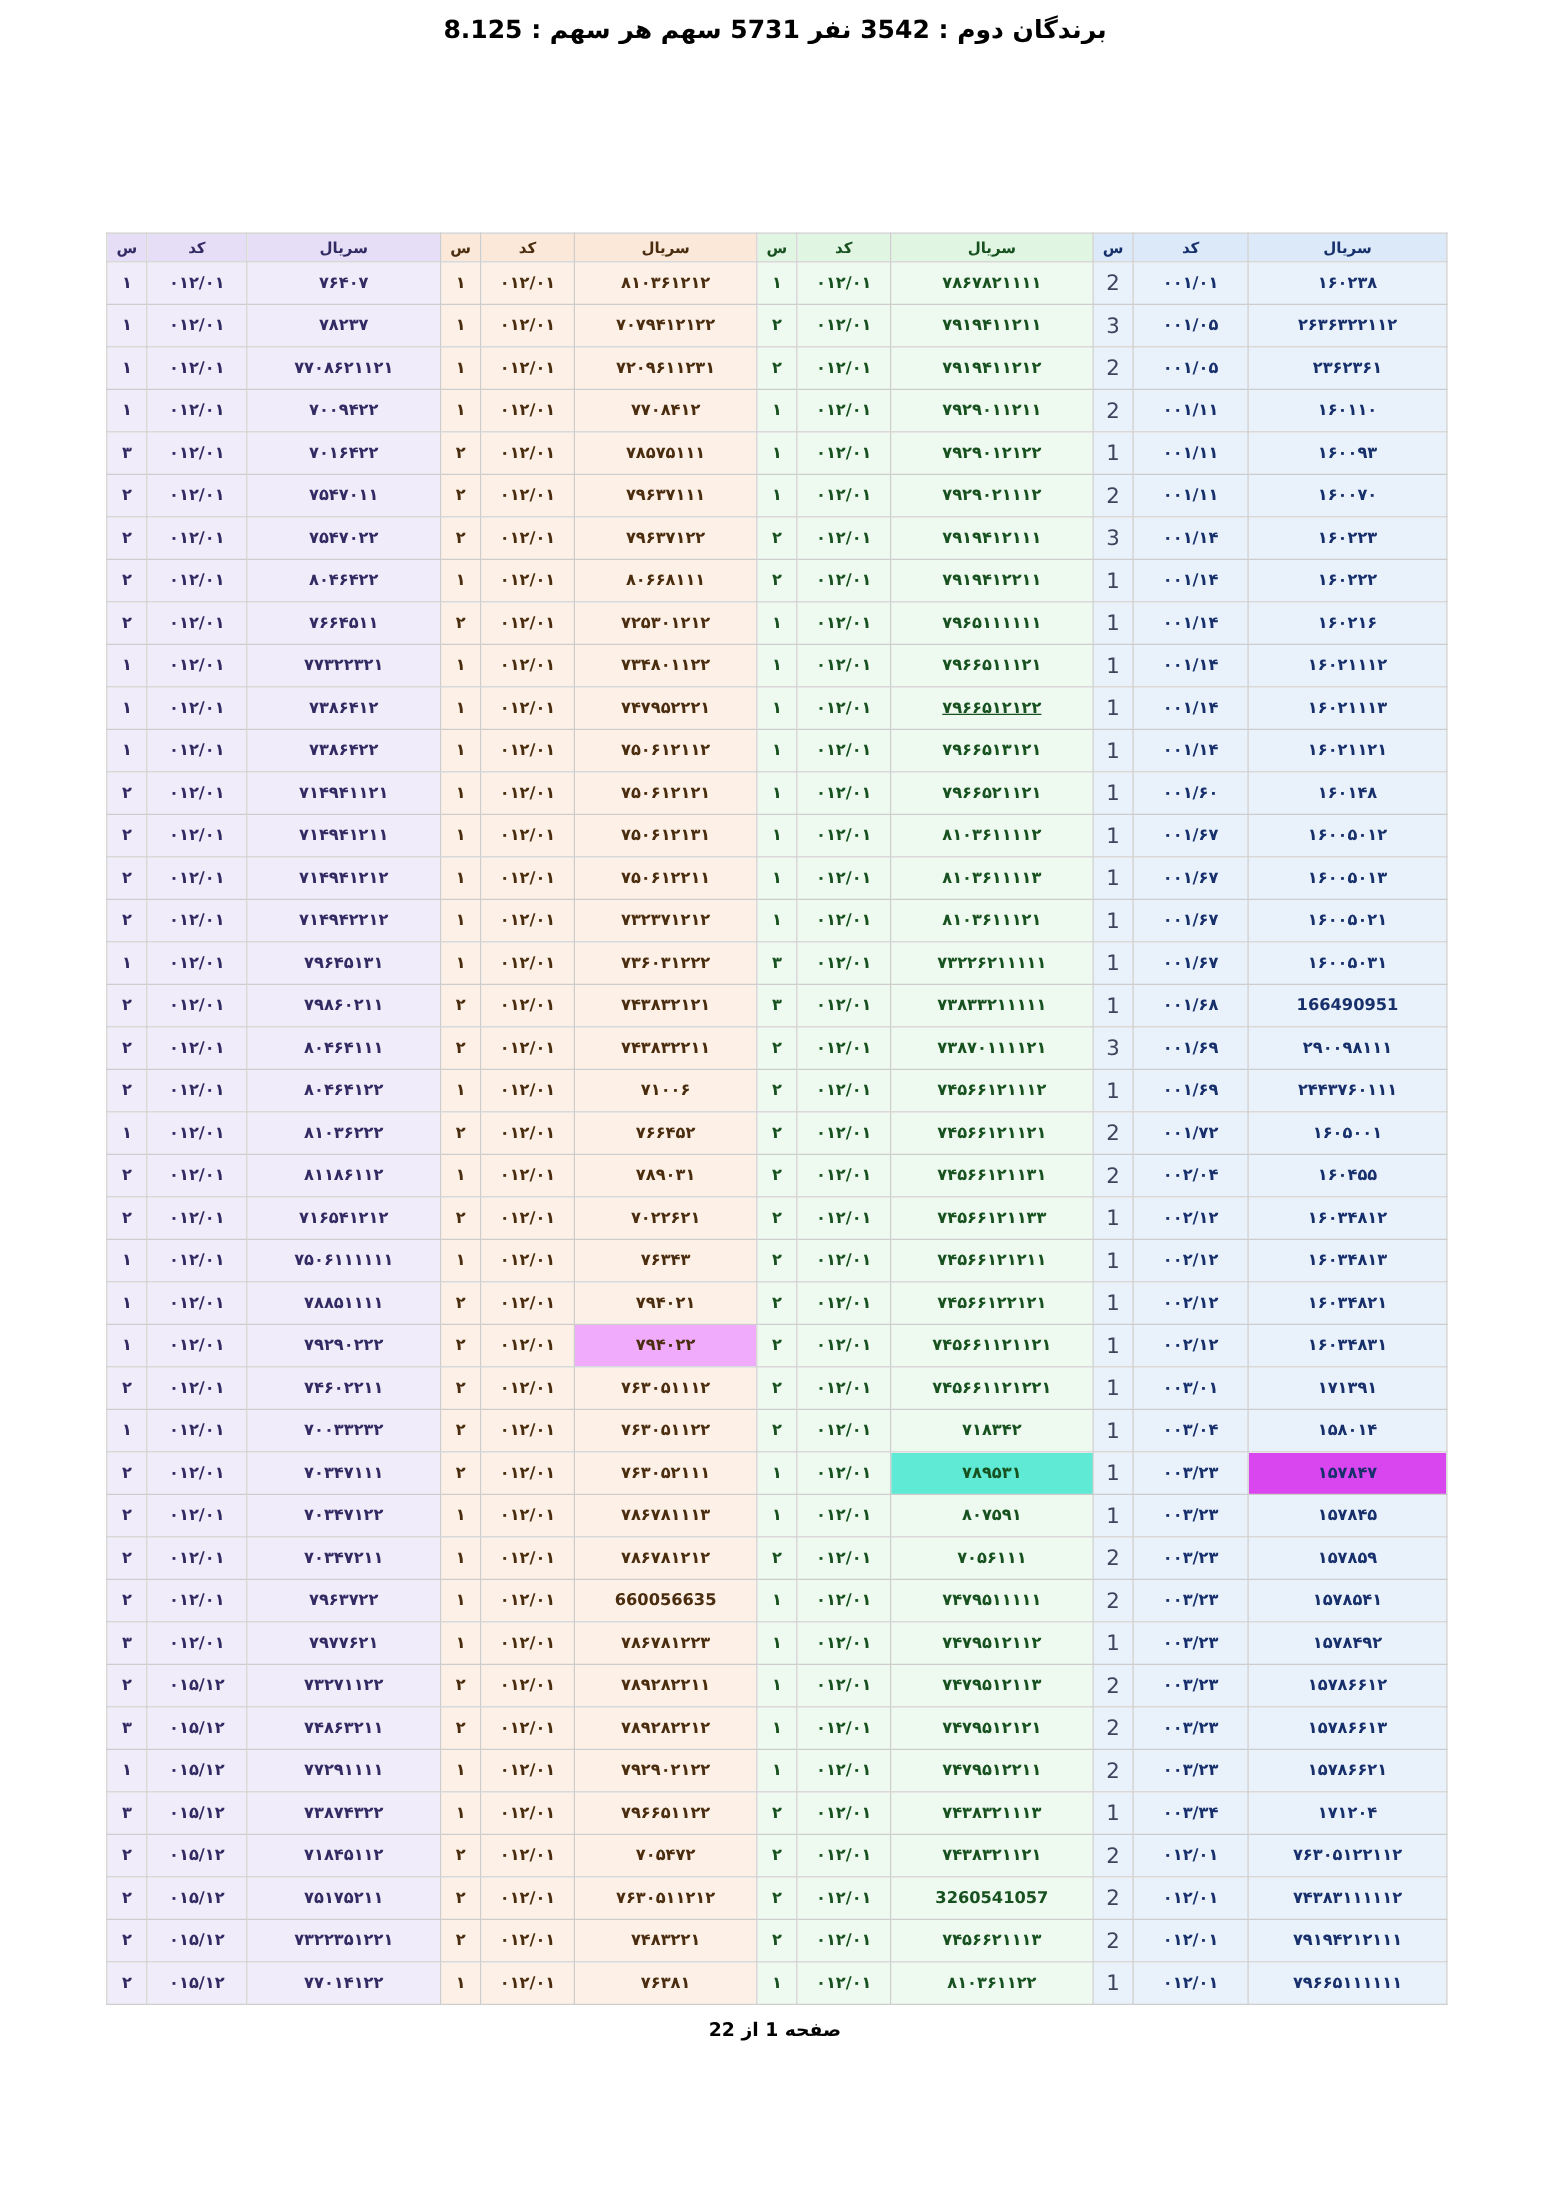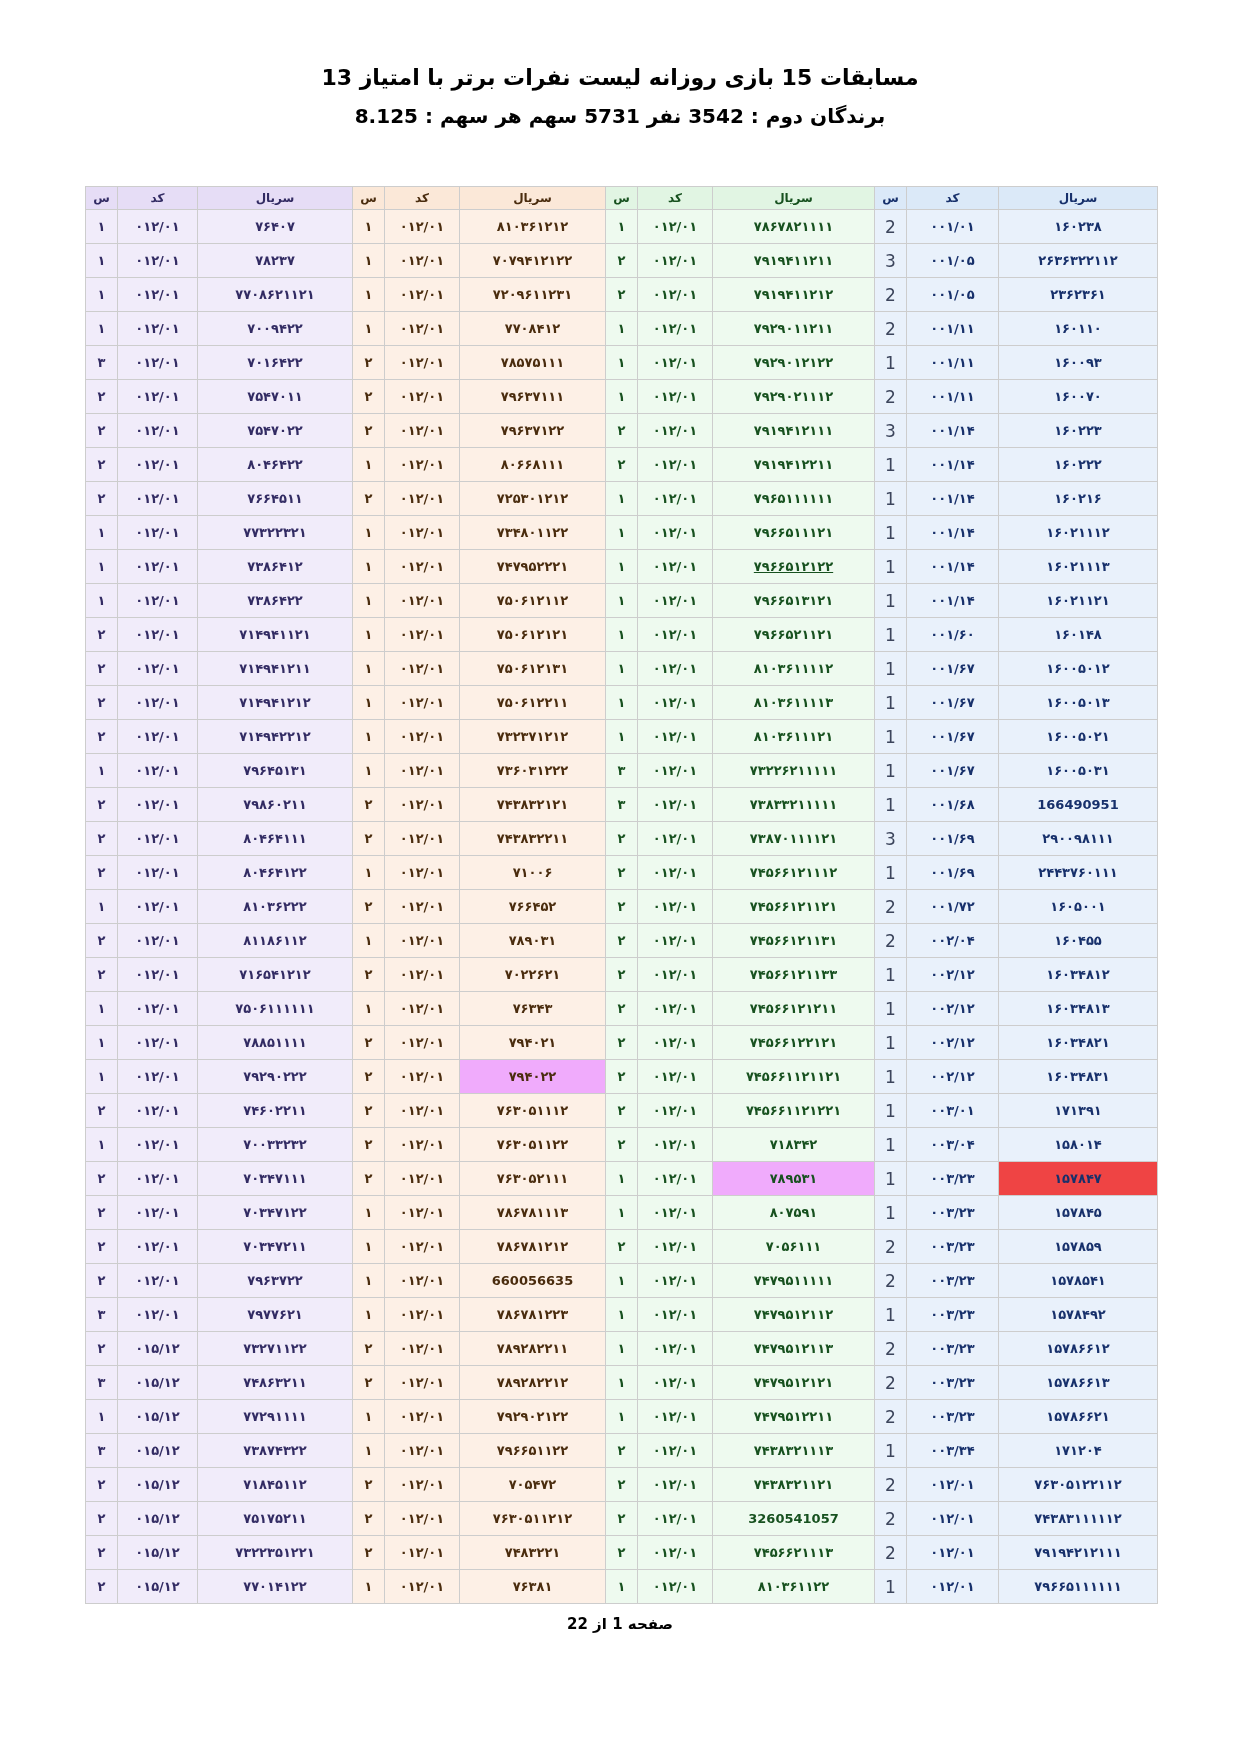--- a/index.html
+++ b/index.html
@@ -28,21 +28,20 @@
   td.latin{font-size:17px;font-weight:400;font-family:"DejaVu Sans",sans-serif;}
   .doc-footer{
     position:absolute;left:0;top:1615px;width:1240px;text-align:center;
     font-size:15px;font-weight:bold;color:#000;direction:rtl;
   }
 </style>
 </head>
 <body>
 
 <div class="doc-header">
-  <div class="doc-title">مسابقات 15 بازی روزانه لیست نفرات برتر با امتیاز 13</div>
   <div class="doc-subtitle">برندگان دوم : 3542 نفر 5731 سهم هر سهم : 8.125</div>
 </div>
 
 <div class="table-wrap">
   <table id="winners-table">
     <colgroup id="cols">
         <col style="width: 32px;">
         <col style="width: 80px;">
         <col style="width: 155px;">
         <col style="width: 32px;">
@@ -466,24 +465,24 @@
         </tr>
         <tr>
           <td class="fa" dir="ltr" style="background-color: rgb(241, 236, 250); color: rgb(50, 43, 99);">۲</td>
           <td class="fa" dir="ltr" style="background-color: rgb(241, 236, 250); color: rgb(50, 43, 99);">۰۱۲/۰۱</td>
           <td class="fa" dir="ltr" style="background-color: rgb(241, 236, 250); color: rgb(50, 43, 99);">۷۰۳۴۷۱۱۱</td>
           <td class="fa" dir="ltr" style="background-color: rgb(253, 240, 230); color: rgb(74, 44, 14);">۲</td>
           <td class="fa" dir="ltr" style="background-color: rgb(253, 240, 230); color: rgb(74, 44, 14);">۰۱۲/۰۱</td>
           <td class="fa" dir="ltr" style="background-color: rgb(253, 240, 230); color: rgb(74, 44, 14);">۷۶۳۰۵۲۱۱۱</td>
           <td class="fa" dir="ltr" style="background-color: rgb(238, 250, 239); color: rgb(23, 81, 31);">۱</td>
           <td class="fa" dir="ltr" style="background-color: rgb(238, 250, 239); color: rgb(23, 81, 31);">۰۱۲/۰۱</td>
-          <td class="fa" dir="ltr" style="background-color: #f0abfc; color: rgb(23, 81, 31);">۷۸۹۵۳۱</td>
-          <td class="latin" style="background-color: rgb(233, 241, 251); color: rgb(60, 69, 92);">1</td>
-          <td class="fa" dir="ltr" style="background-color: rgb(233, 241, 251); color: rgb(23, 48, 107);">۰۰۳/۲۳</td>
-          <td class="fa" dir="ltr" style="background-color: #ef4444; color: rgb(23, 48, 107);">۱۵۷۸۴۷</td>
+          <td class="fa" dir="ltr" style="background-color: #5eead4; color: rgb(23, 81, 31);">۷۸۹۵۳۱</td>
+          <td class="latin" style="background-color: rgb(233, 241, 251); color: rgb(60, 69, 92);">1</td>
+          <td class="fa" dir="ltr" style="background-color: rgb(233, 241, 251); color: rgb(23, 48, 107);">۰۰۳/۲۳</td>
+          <td class="fa" dir="ltr" style="background-color: #d946ef; color: rgb(23, 48, 107);">۱۵۷۸۴۷</td>
         </tr>
         <tr>
           <td class="fa" dir="ltr" style="background-color: rgb(241, 236, 250); color: rgb(50, 43, 99);">۲</td>
           <td class="fa" dir="ltr" style="background-color: rgb(241, 236, 250); color: rgb(50, 43, 99);">۰۱۲/۰۱</td>
           <td class="fa" dir="ltr" style="background-color: rgb(241, 236, 250); color: rgb(50, 43, 99);">۷۰۳۴۷۱۲۲</td>
           <td class="fa" dir="ltr" style="background-color: rgb(253, 240, 230); color: rgb(74, 44, 14);">۱</td>
           <td class="fa" dir="ltr" style="background-color: rgb(253, 240, 230); color: rgb(74, 44, 14);">۰۱۲/۰۱</td>
           <td class="fa" dir="ltr" style="background-color: rgb(253, 240, 230); color: rgb(74, 44, 14);">۷۸۶۷۸۱۱۱۳</td>
           <td class="fa" dir="ltr" style="background-color: rgb(238, 250, 239); color: rgb(23, 81, 31);">۱</td>
           <td class="fa" dir="ltr" style="background-color: rgb(238, 250, 239); color: rgb(23, 81, 31);">۰۱۲/۰۱</td>

